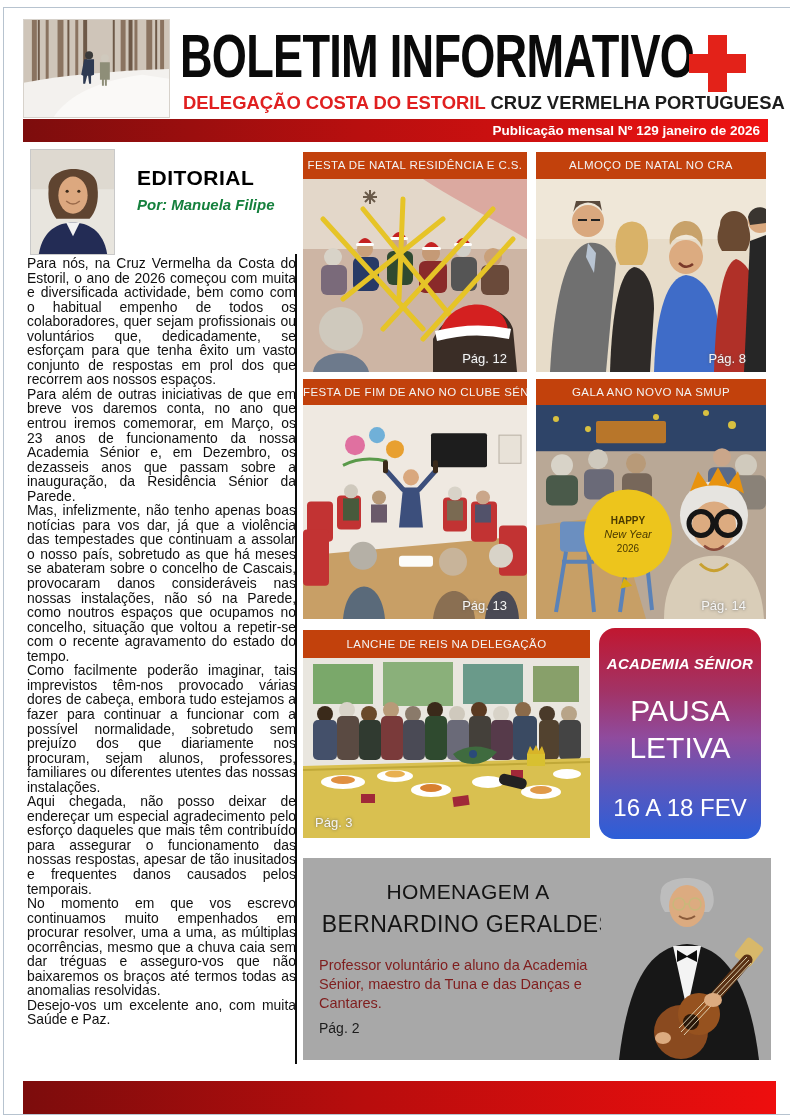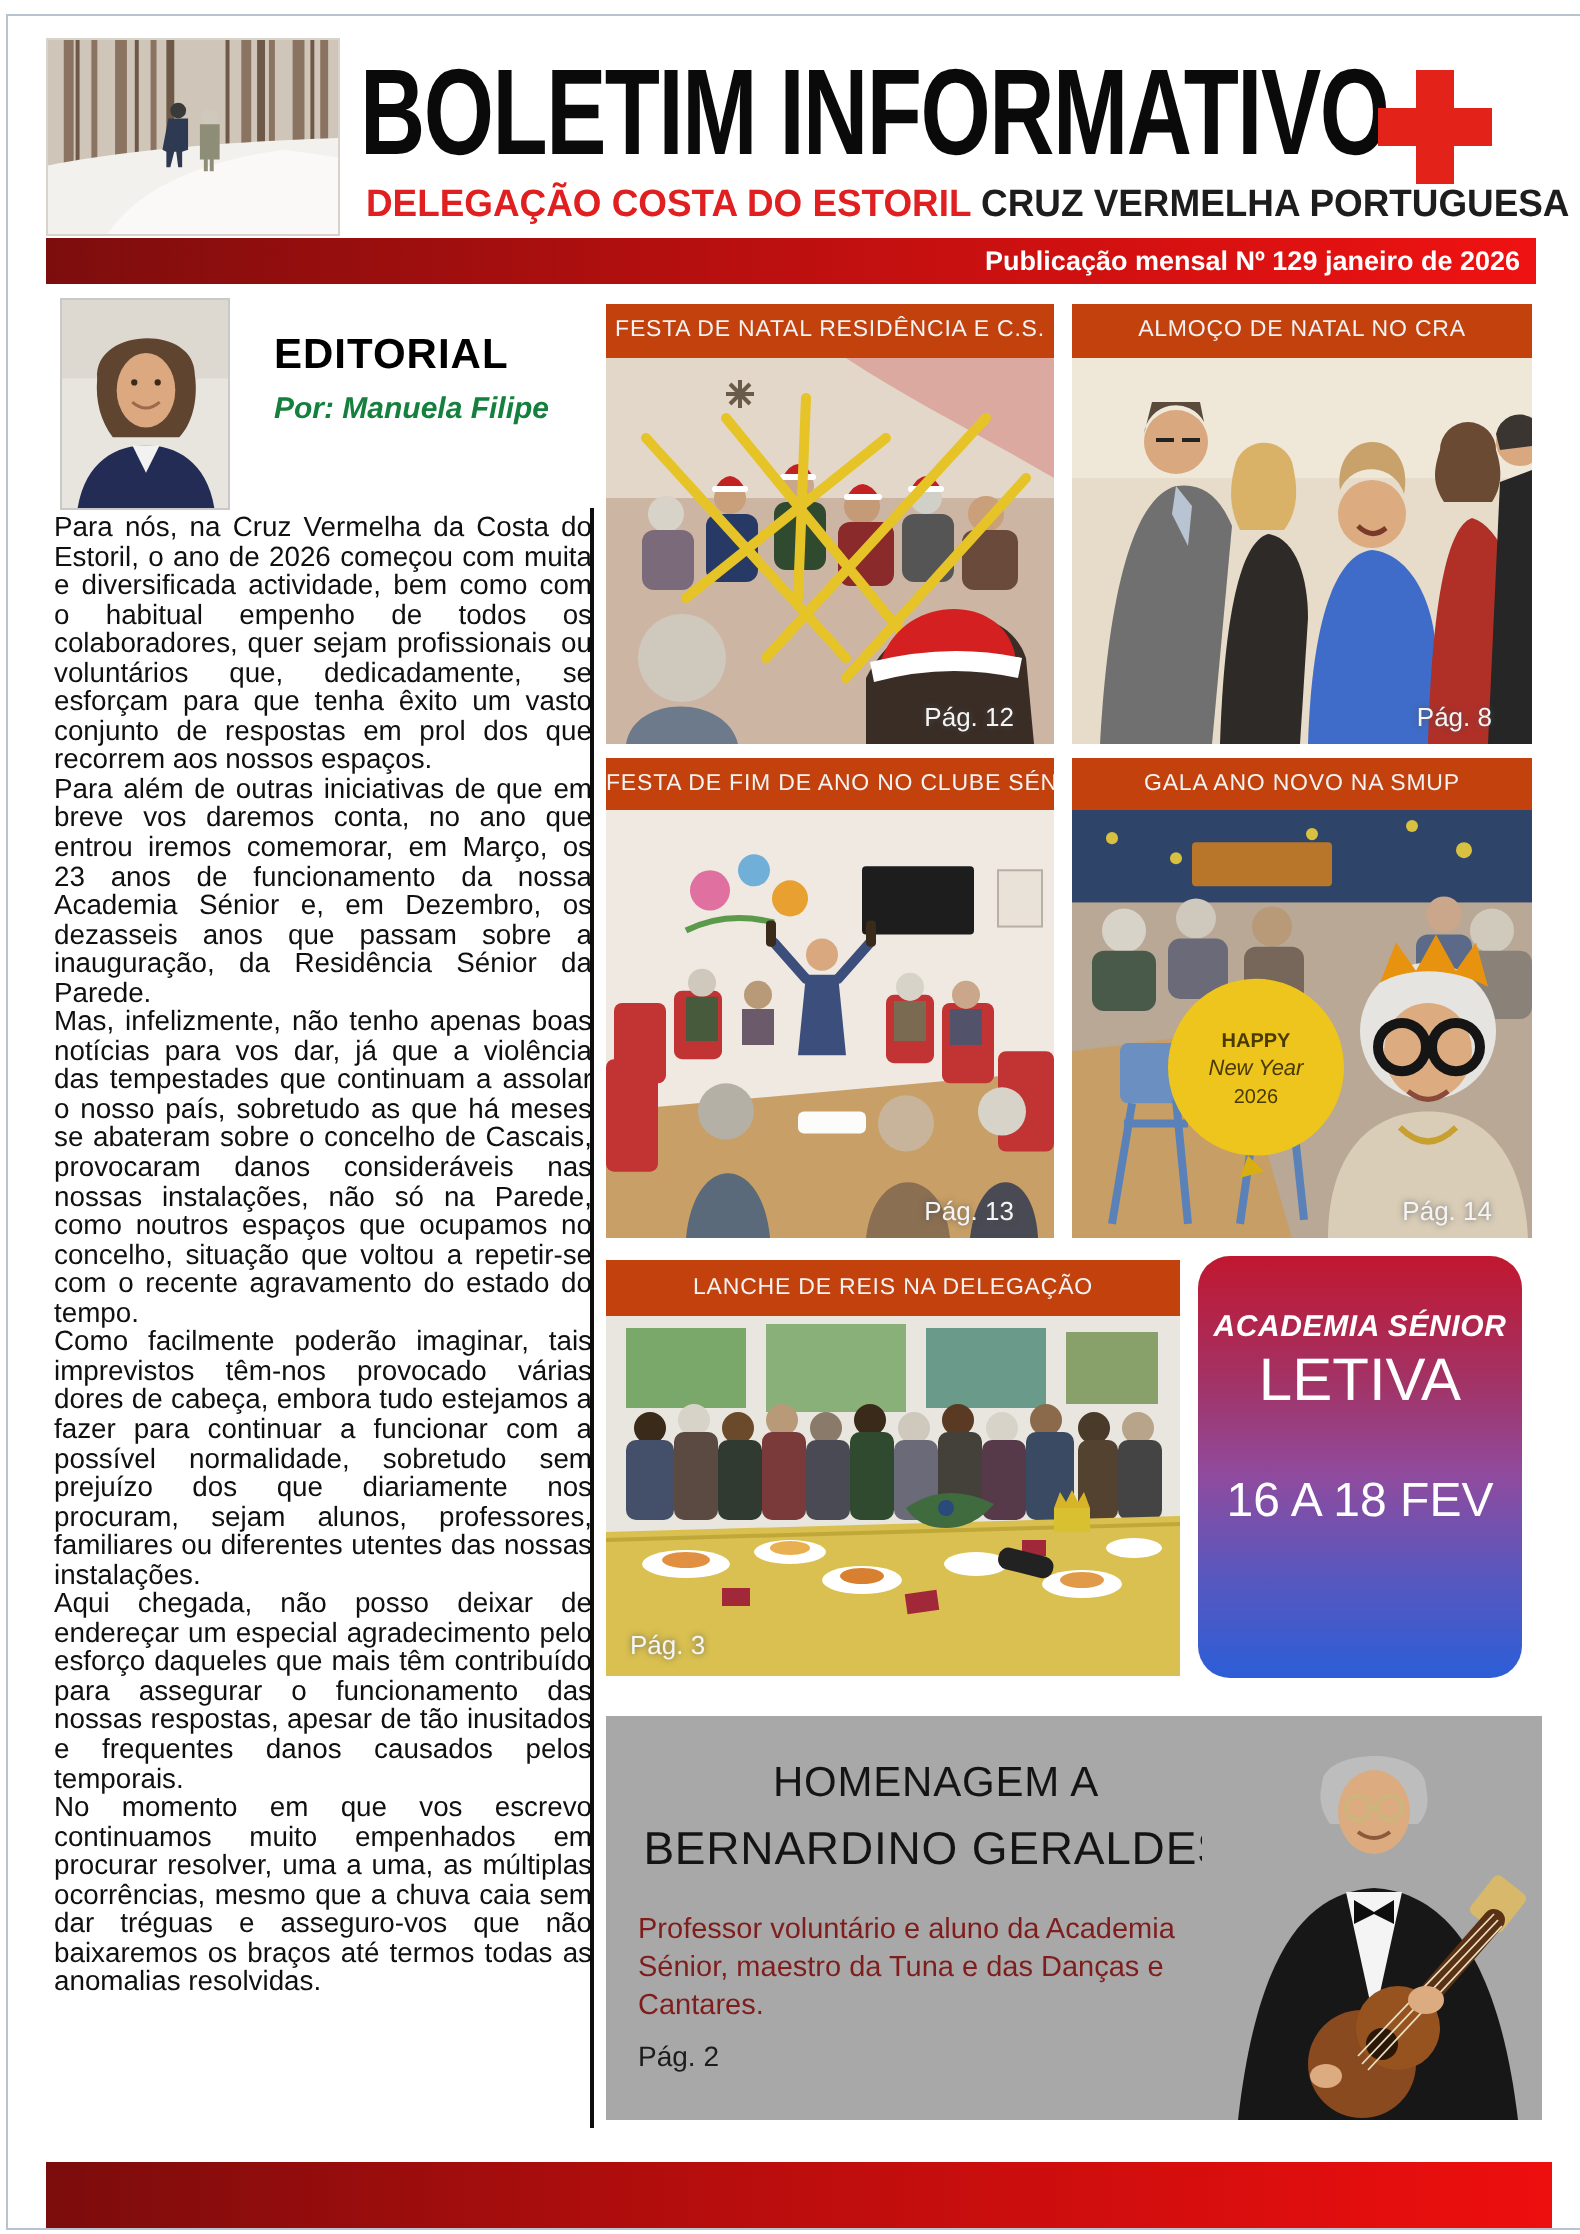--- a/index.html
+++ b/index.html
@@ -138,20 +138,21 @@
   <div class="ed-title">EDITORIAL</div>
   <div class="ed-byline">Por: Manuela Filipe</div>
 
   <div class="ed-body">
     <p>Para nós, na Cruz Vermelha da Costa do Estoril, o ano de 2026 começou com muita e diversificada actividade, bem como com o habitual empenho de todos os colaboradores, quer sejam profissionais ou voluntários que, dedicadamente, se esforçam para que tenha êxito um vasto conjunto de respostas em prol dos que recorrem aos nossos espaços.</p>
     <p>Para além de outras iniciativas de que em breve vos daremos conta, no ano que entrou iremos comemorar, em Março, os 23 anos de funcionamento da nossa Academia Sénior e, em Dezembro, os dezasseis anos que passam sobre a inauguração, da Residência Sénior da Parede.</p>
     <p>Mas, infelizmente, não tenho apenas boas notícias para vos dar, já que a violência das tempestades que continuam a assolar o nosso país, sobretudo as que há meses se abateram sobre o concelho de Cascais, provocaram danos consideráveis nas nossas instalações, não só na Parede, como noutros espaços que ocupamos no concelho, situação que voltou a repetir-se com o recente agravamento do estado do tempo.</p>
     <p>Como facilmente poderão imaginar, tais imprevistos têm-nos provocado várias dores de cabeça, embora tudo estejamos a fazer para continuar a funcionar com a possível normalidade, sobretudo sem prejuízo dos que diariamente nos procuram, sejam alunos, professores, familiares ou diferentes utentes das nossas instalações.</p>
     <p>Aqui chegada, não posso deixar de endereçar um especial agradecimento pelo esforço daqueles que mais têm contribuído para assegurar o funcionamento das nossas respostas, apesar de tão inusitados e frequentes danos causados pelos temporais.</p>
     <p>No momento em que vos escrevo continuamos muito empenhados em procurar resolver, uma a uma, as múltiplas ocorrências, mesmo que a chuva caia sem dar tréguas e asseguro-vos que não baixaremos os braços até termos todas as anomalias resolvidas.</p>
+    <p>Desejo-vos um excelente ano, com muita Saúde e Paz.</p>
   </div>
 
   <div class="vdivider"></div>
 
   <div class="card" id="card1">
     <div class="cap">FESTA DE NATAL RESIDÊNCIA E C.S.</div>
     <div class="ph">
       <svg viewBox="0 0 224 193" preserveAspectRatio="none">
         <rect width="224" height="193" fill="#cdb5a4"></rect>
         <rect width="224" height="70" fill="#e3d7c9"></rect>
@@ -381,20 +382,21 @@
         <rect x="196" y="118" width="28" height="11" rx="5" fill="#222222" transform="rotate(14 210 123)"></rect>
         <path d="M224 96 l3 -8 3 5 3 -6 3 6 3 -5 3 8 Z" fill="#d8b428"></path>
         <rect x="224" y="96" width="18" height="12" fill="#d8c030"></rect>
       </svg>
       <div class="pag bl">Pág. 3</div>
     </div>
   </div>
 
   <div class="academia">
     <div class="ac-h">ACADEMIA SÉNIOR</div>
+    <div class="ac-big">PAUSA</div>
     <div class="ac-big" style="margin-top:0;">LETIVA</div>
     <div class="ac-date">16 A 18 FEV</div>
   </div>
 
   <div class="homenagem">
     <div class="hm-titles">
       <div class="hm-t1">HOMENAGEM A</div>
       <div class="hm-t2">BERNARDINO GERALDES</div>
     </div>
     <div class="hm-desc">Professor voluntário e  aluno da Academia Sénior, maestro da Tuna e  das Danças e Cantares.</div>

